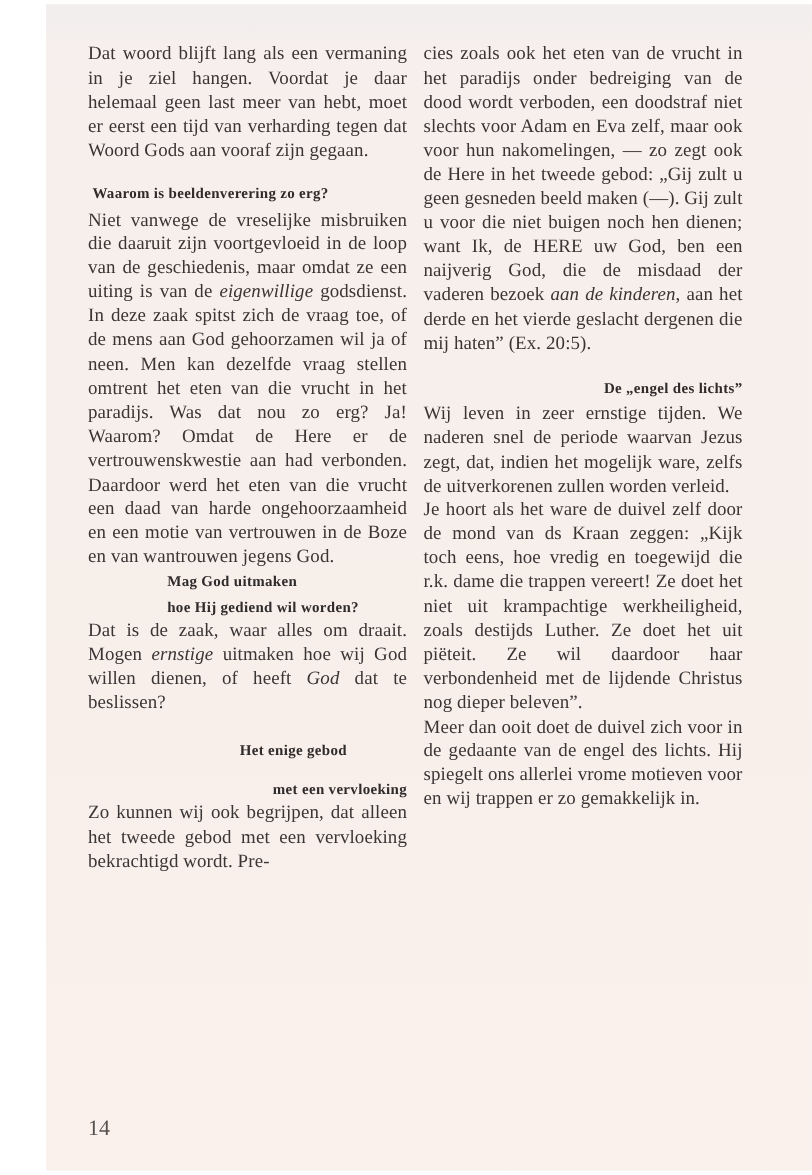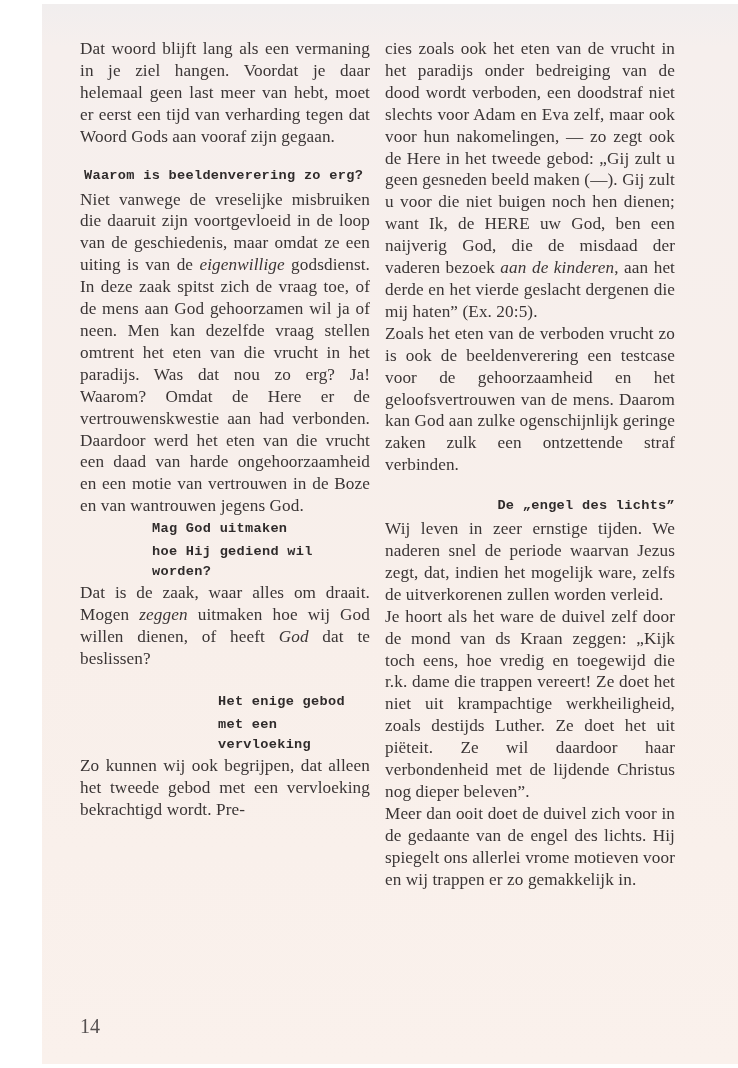--- a/index.html
+++ b/index.html
@@ -12,21 +12,21 @@
   .col {
     position:absolute; top:34px;
     font-family: "Liberation Serif", "DejaVu Serif", serif;
     font-size:17.2px; line-height:21.9px; color:#3a3535;
     letter-spacing:0.1px;
   }
   .col.left { left:38px; width:290px; }
   .col.right { left:343px; width:290px; }
   .para { margin:0; text-align:justify; text-align-last:left; hyphens:manual; }
   .head {
-    font-family: Liberation Mono, monospace;
+    font-family: Liberation Serif, serif;
     font-weight:bold; font-size:13.6px; line-height:20px; color:#2f2b2b;
     margin:0; letter-spacing:0.3px;
   }
   .head.left-head { margin-top:18px; margin-bottom:3px; padding-left:4px; }
   .head.center-head { text-align:left; margin-top:2px; }
   .head.center-head .ln { display:block; }
   .head.right-head { text-align:right; margin-top:20px; margin-bottom:2px; }
   .pageno {
     position:absolute; left:38px; top:1011px;
     font-family: "Liberation Serif", "DejaVu Serif", serif;
@@ -42,32 +42,31 @@
   <div class="col left">
     <p class="para">Dat woord blijft lang als een vermaning in je ziel hangen. Voordat je daar helemaal geen last meer van hebt, moet er eerst een tijd van verharding tegen dat Woord Gods aan vooraf zijn gegaan.</p>
 
     <p class="head left-head">Waarom is beeldenverering zo erg?</p>
     <p class="para"><span>Niet vanwege de vreselijke misbruiken die daaruit zijn voortgevloeid in de loop van de geschiedenis, maar omdat ze een uiting is van de </span><i>eigenwillige</i><span> godsdienst. In deze zaak spitst zich de vraag toe, of de mens aan God gehoorzamen wil ja of neen. Men kan dezelfde vraag stellen omtrent het eten van die vrucht in het paradijs. Was dat nou zo erg? Ja! Waarom? Omdat de Here er de vertrouwenskwestie aan had verbonden. Daardoor werd het eten van die vrucht een daad van harde ongehoorzaamheid en een motie van vertrouwen in de Boze en van wantrouwen jegens God.</span></p>
 
     <p class="head center-head" style="padding-left:72px;">
       <span class="ln">Mag God uitmaken</span>
       <span class="ln" style="margin-top:3px;">hoe Hij gediend wil worden?</span>
     </p>
-    <p class="para"><span>Dat is de zaak, waar alles om draait. Mogen </span><i>zeggen</i><span> uitmaken hoe wij God willen dienen, of heeft </span><i>God</i><span> dat te beslissen?</span></p>
+    <p class="para"><span>Dat is de zaak, waar alles om draait. Mogen </span><i>ernstige</i><span> uitmaken hoe wij God willen dienen, of heeft </span><i>God</i><span> dat te beslissen?</span></p>
 
     <p class="head center-head" style="padding-left:138px; margin-top:22px;">
       <span class="ln">Het enige gebod</span>
-      <span class="ln" style="margin-top:3px;">met een vervloeking</span>
+      <span class="ln" style="margin-top:16px;text-align:right;">met een vervloeking</span>
     </p>
     <p class="para">Zo kunnen wij ook begrijpen, dat alleen het tweede gebod met een vervloeking bekrachtigd wordt. Pre-</p>
   </div>
 
   <div class="col right">
     <p class="para"><span>cies zoals ook het eten van de vrucht in het paradijs onder bedreiging van de dood wordt verboden, een doodstraf niet slechts voor Adam en Eva zelf, maar ook voor hun nakomelingen, — zo zegt ook de Here in het tweede gebod: „Gij zult u geen gesneden beeld maken (—). Gij zult u voor die niet buigen noch hen dienen; want Ik, de HERE uw God, ben een naijverig God, die de misdaad der vaderen bezoek </span><i>aan de kinderen</i><span>, aan het derde en het vierde geslacht dergenen die mij haten” (Ex. 20:5).</span></p>
-    <p class="para">Zoals het eten van de verboden vrucht zo is ook de beeldenverering een testcase voor de gehoorzaamheid en het geloofsvertrouwen van de mens. Daarom kan God aan zulke ogenschijnlijk geringe zaken zulk een ontzettende straf verbinden.</p>
 
     <p class="head right-head">De „engel des lichts”</p>
     <p class="para">Wij leven in zeer ernstige tijden. We naderen snel de periode waarvan Jezus zegt, dat, indien het mogelijk ware, zelfs de uitverkorenen zullen worden verleid.</p>
     <p class="para">Je hoort als het ware de duivel zelf door de mond van ds Kraan zeggen: „Kijk toch eens, hoe vredig en toegewijd die r.k. dame die trappen vereert! Ze doet het niet uit krampachtige werkheiligheid, zoals destijds Luther. Ze doet het uit piëteit. Ze wil daardoor haar verbondenheid met de lijdende Christus nog dieper beleven”.</p>
     <p class="para">Meer dan ooit doet de duivel zich voor in de gedaante van de engel des lichts. Hij spiegelt ons allerlei vrome motieven voor en wij trappen er zo gemakkelijk in.</p>
   </div>
 
   <div class="pageno">14</div>
 </div>
 

